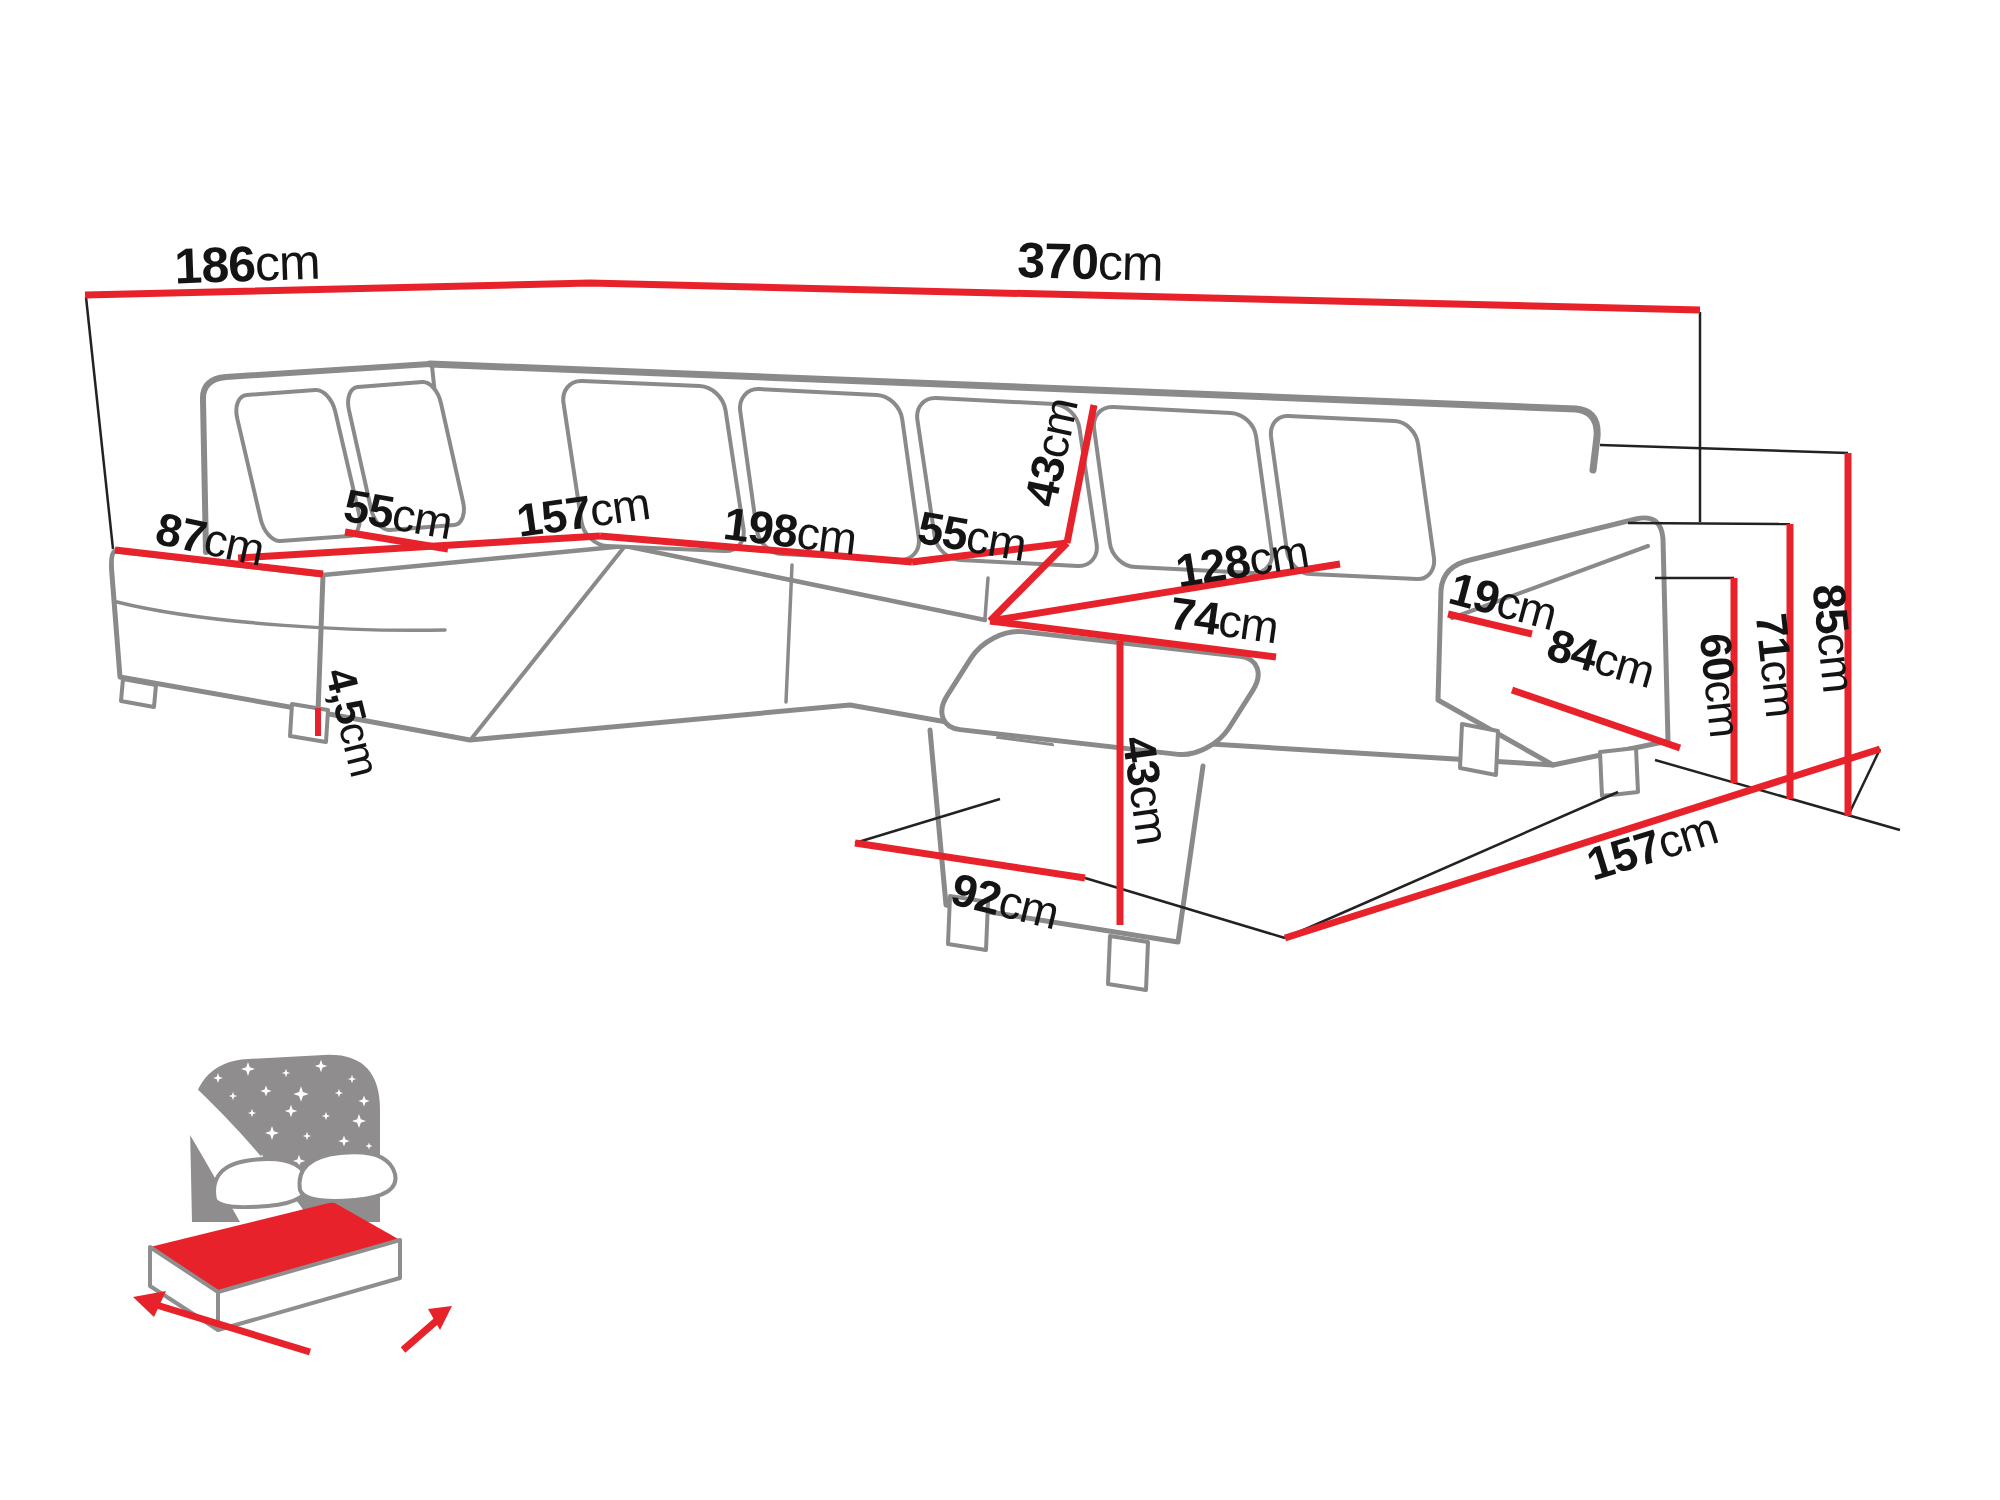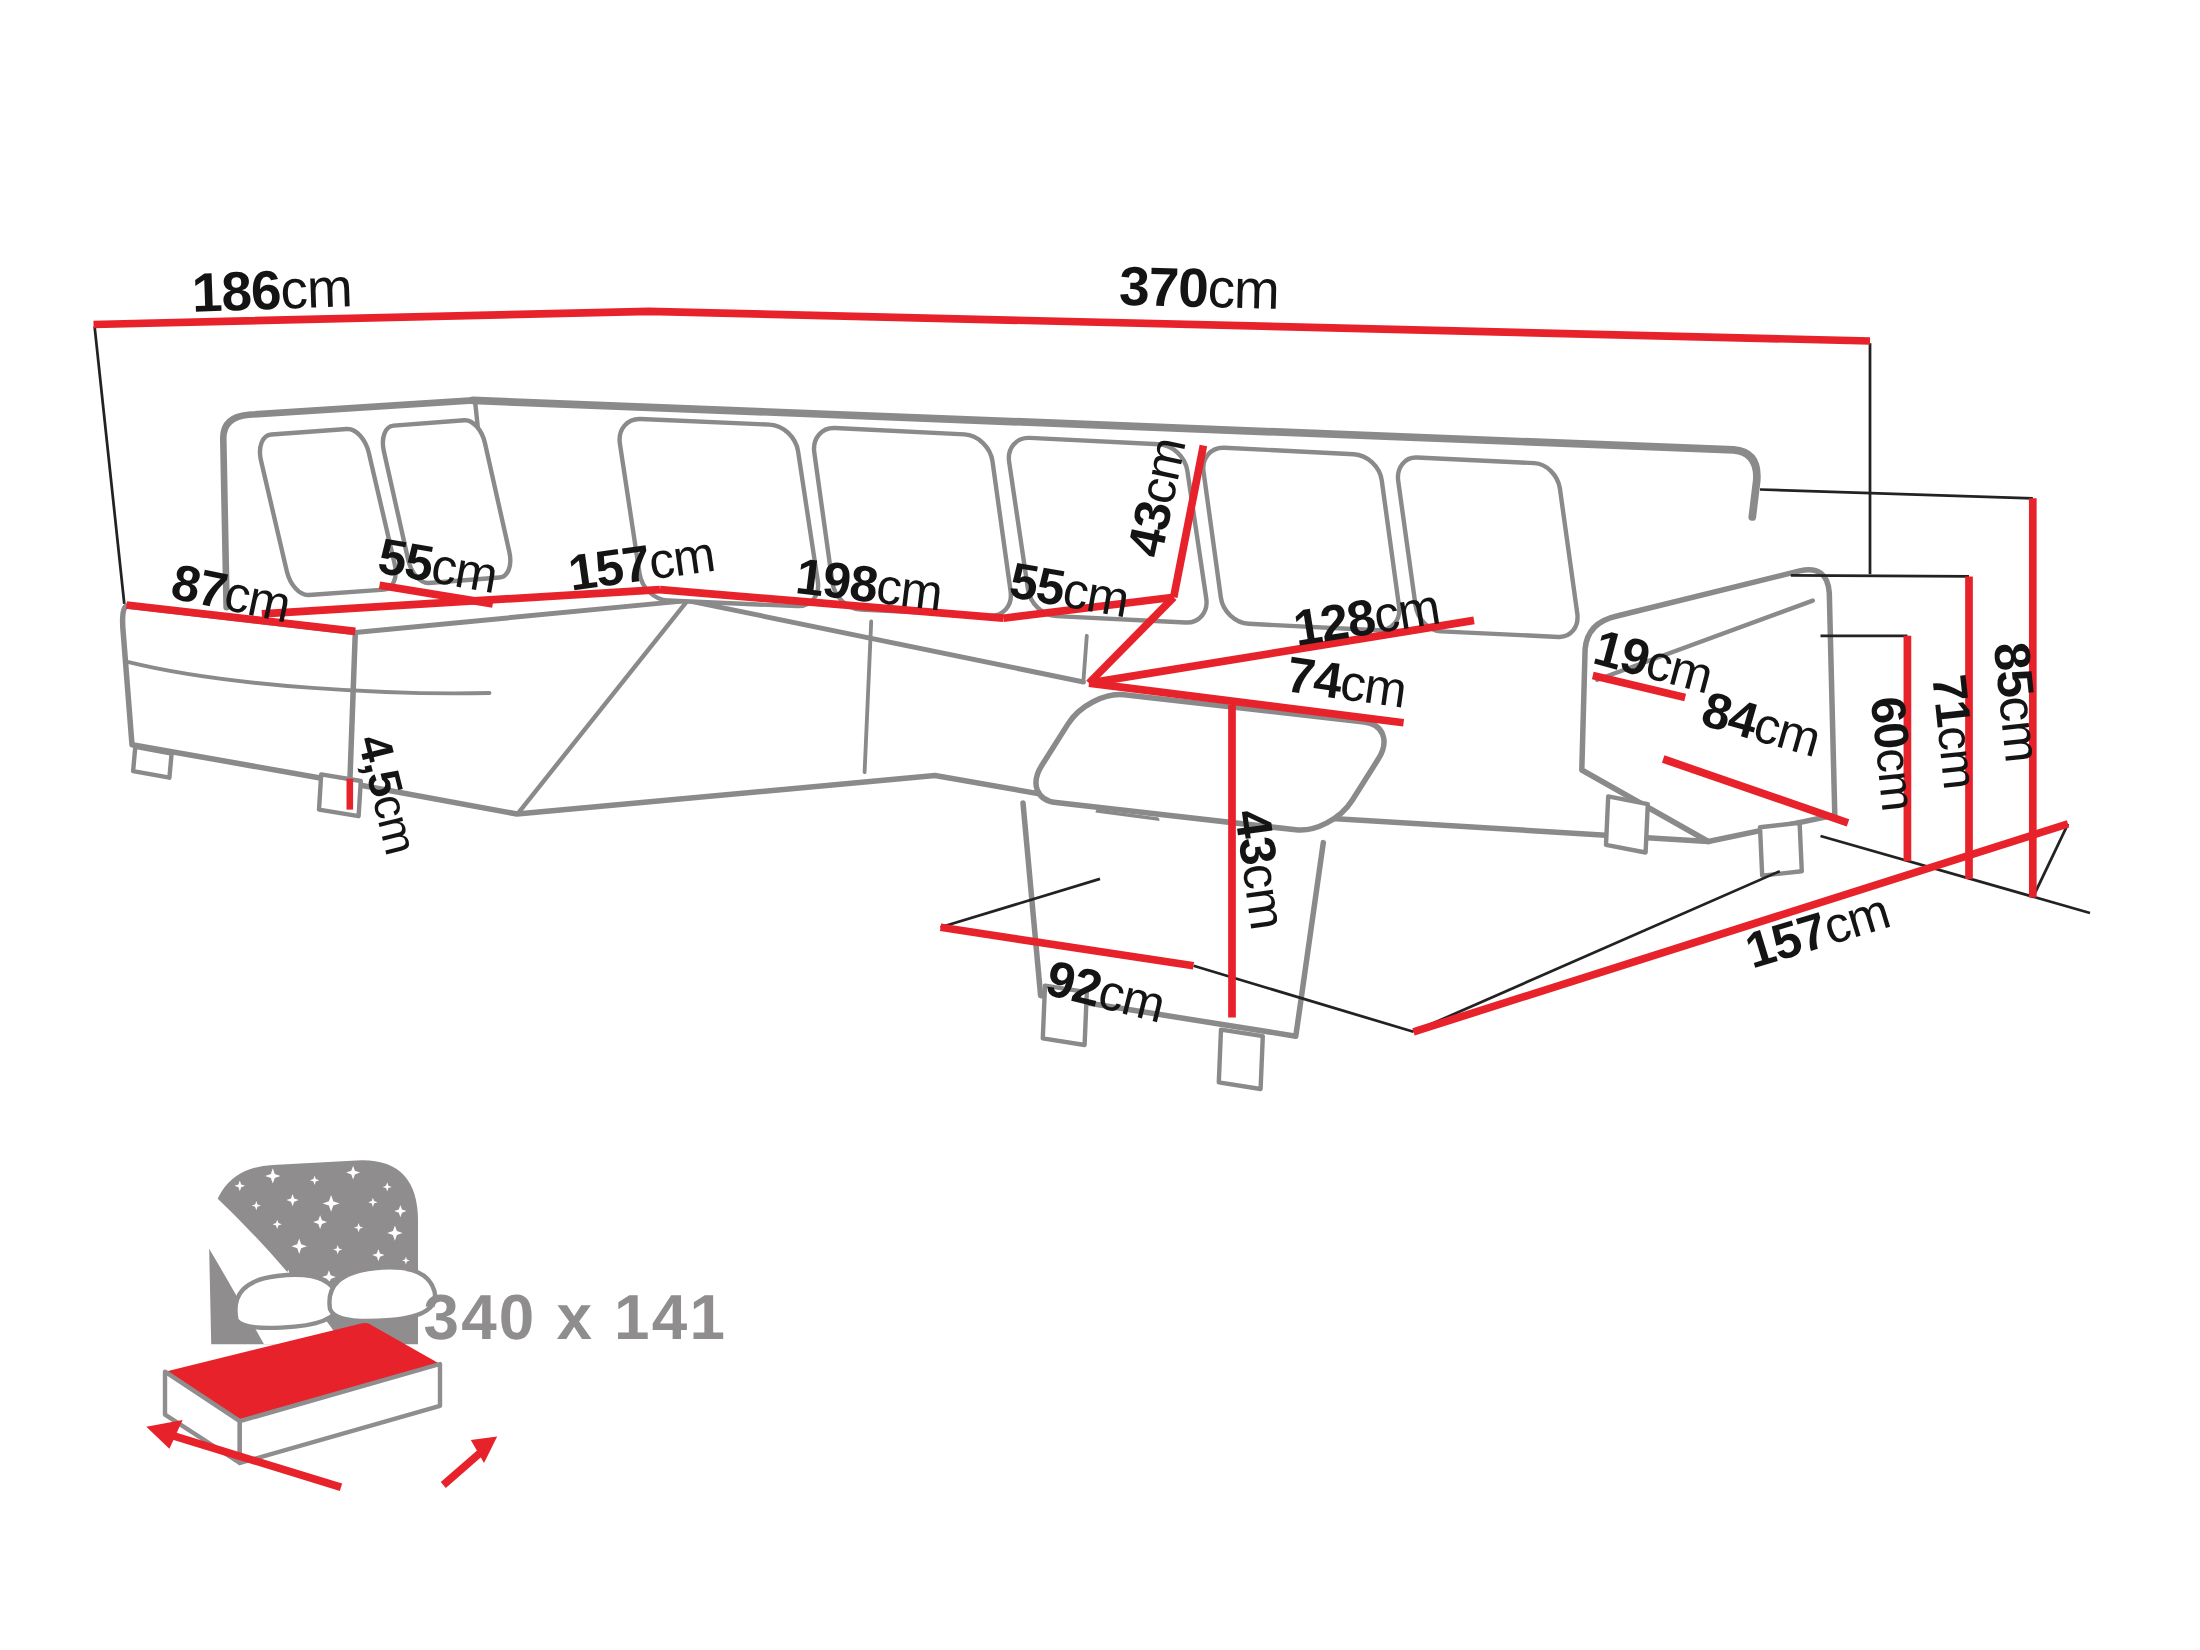--- a/index.html
+++ b/index.html
@@ -199,15 +199,14 @@
   <div class="dim" style="left:1720px;top:685px;font-size:44px;transform:translate(-50%,-50%) rotate(84deg);">
     <span class="n">60</span><span class="u">cm</span>
   </div>
   <div class="dim" style="left:1776px;top:665px;font-size:44px;transform:translate(-50%,-50%) rotate(84deg);">
     <span class="n">71</span><span class="u">cm</span>
   </div>
   <div class="dim" style="left:1834px;top:638px;font-size:46px;transform:translate(-50%,-50%) rotate(84deg);">
     <span class="n">85</span><span class="u">cm</span>
   </div>
 
-  <div class="bedtxt" style="left:523px;top:1198px;">340 x 141</div>
 
 </div>
 
 </body></html>

